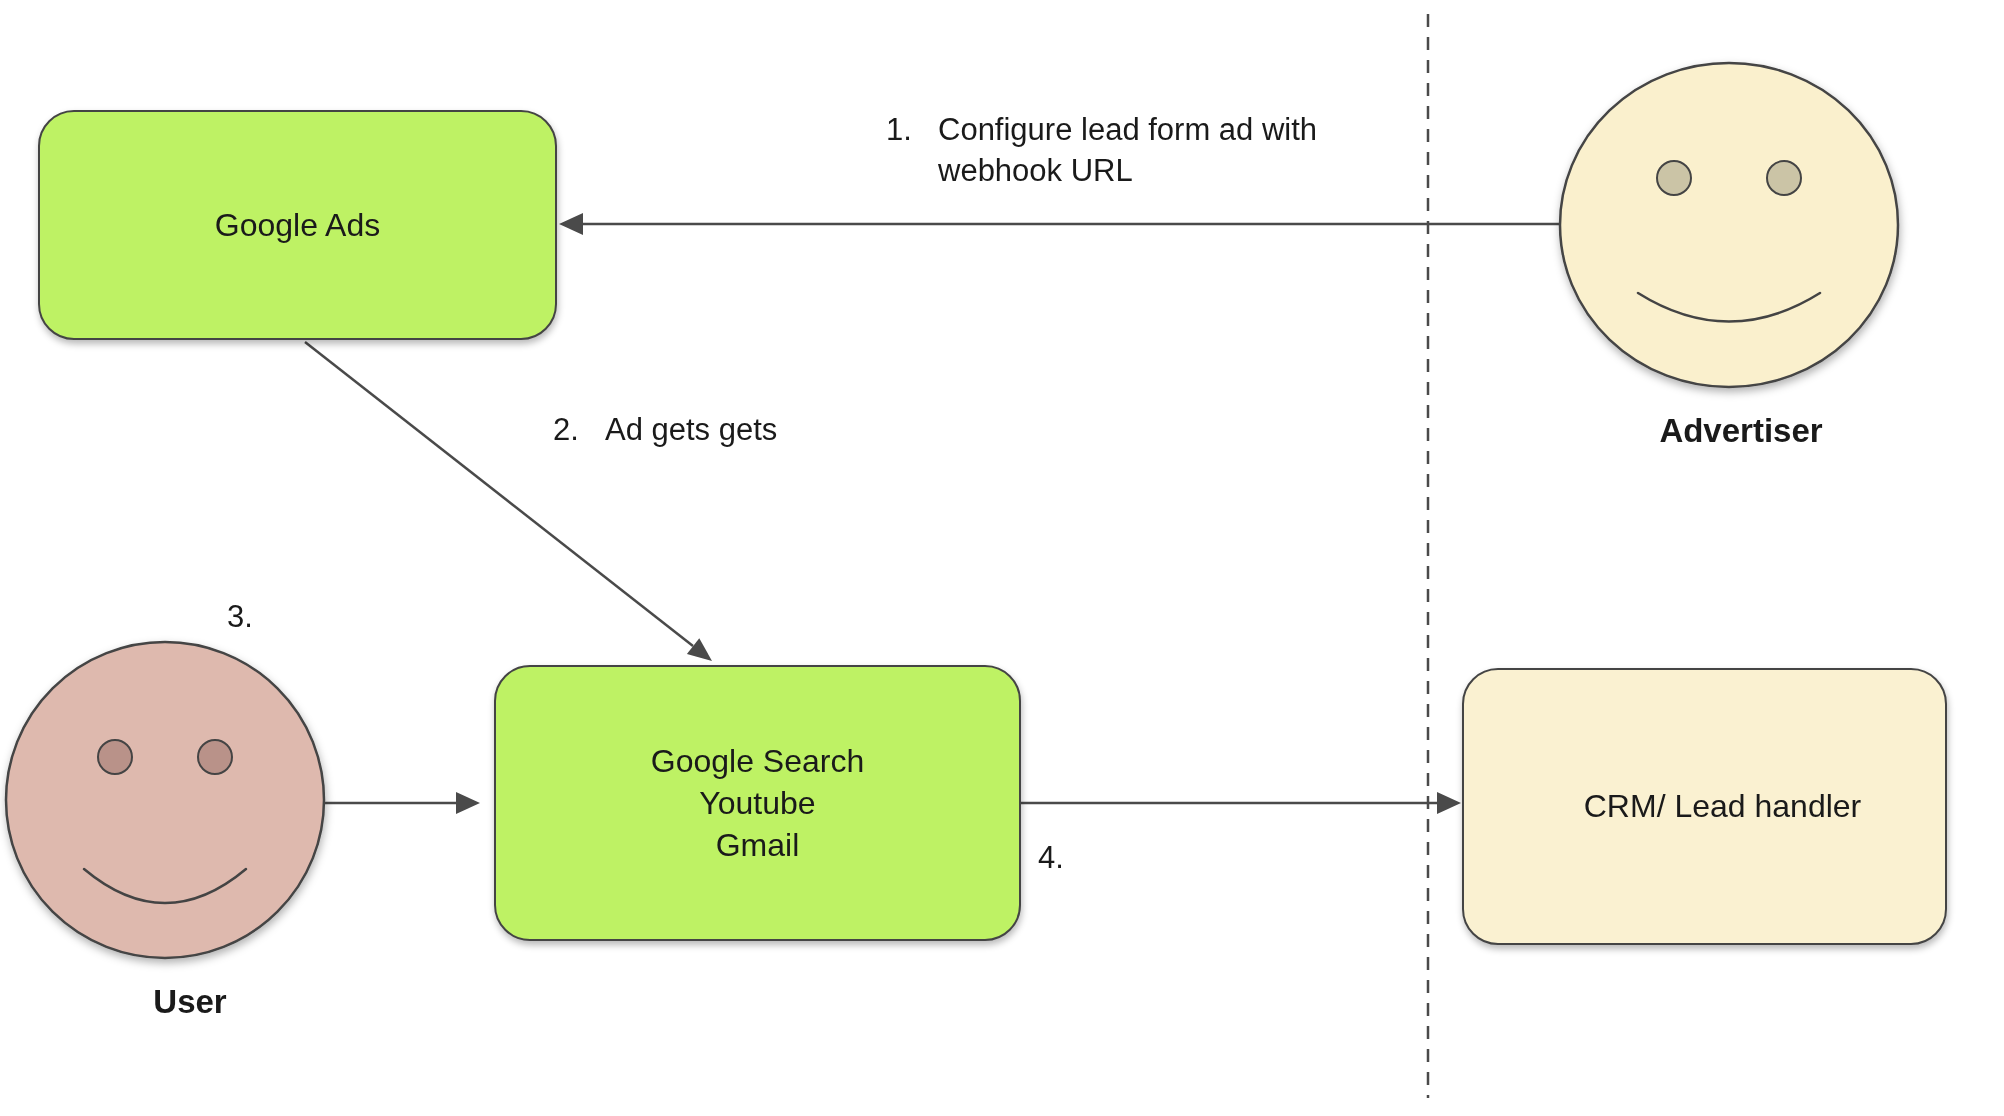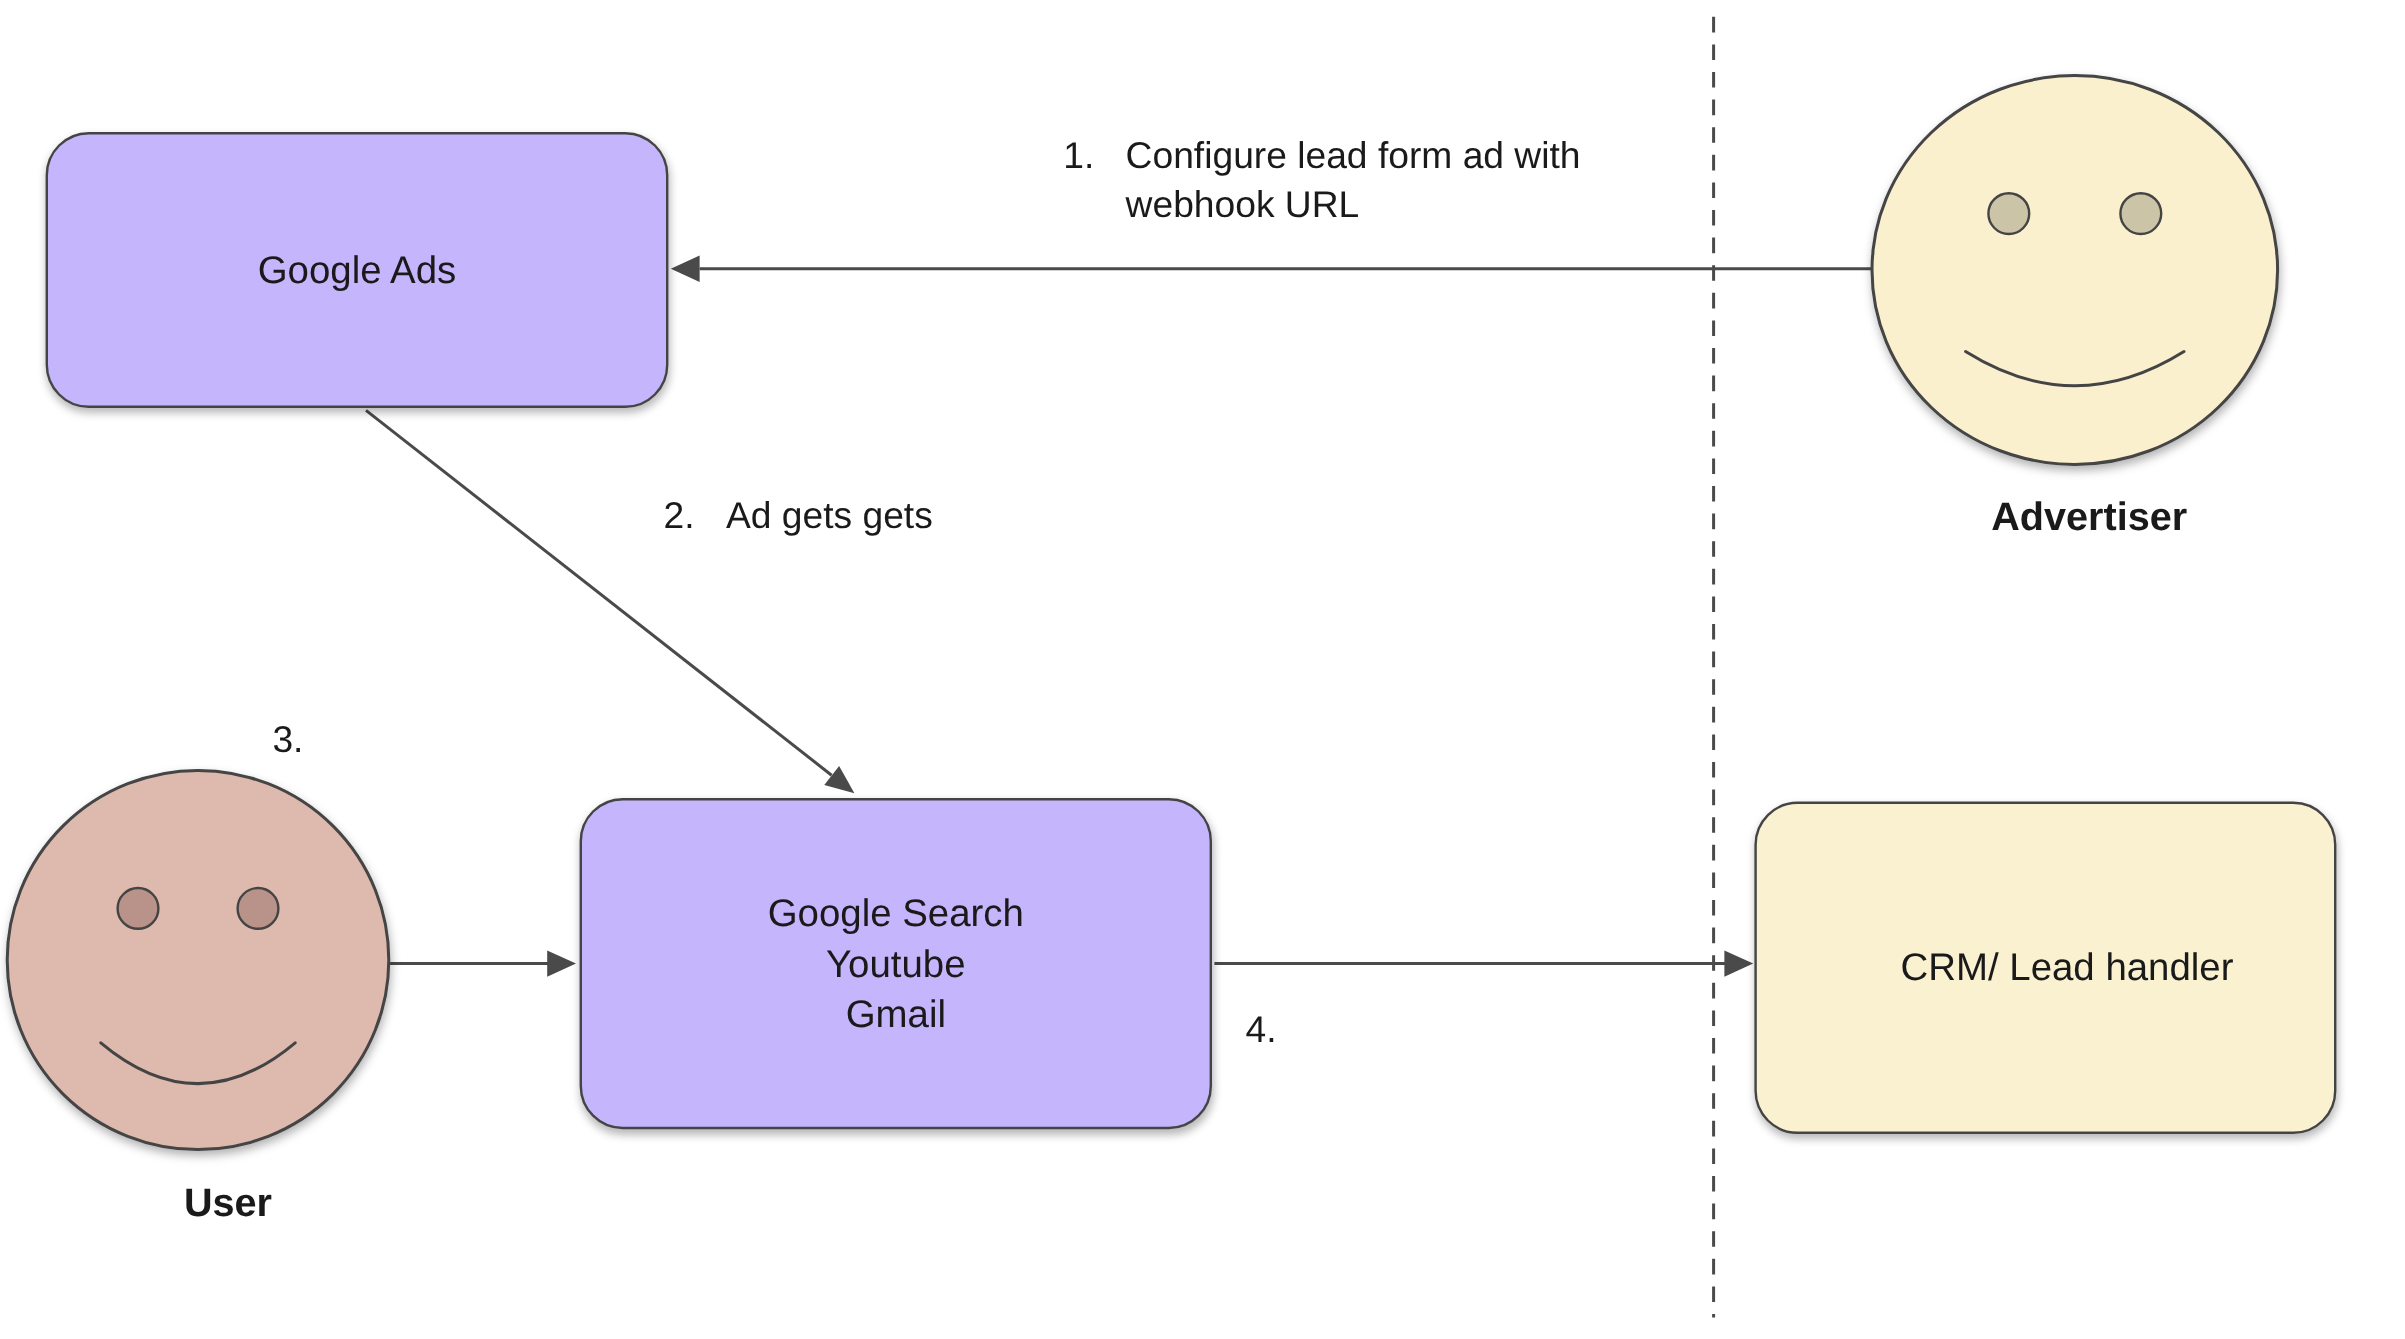--- a/index.html
+++ b/index.html
@@ -29,24 +29,24 @@
     border-radius: 36px;
     display: flex;
     align-items: center;
     justify-content: center;
     text-align: center;
     font-size: 32px;
     line-height: 1.32;
     box-shadow: 1px 4px 7px rgba(0,0,0,0.28);
     white-space: pre-line;
   }
-  .node-blue   { background: #c4b5fd; }
+  .node-blue   { background: #bef264; }
   .node-yellow { background: #faf1d1; }
   #node-google-ads        { left: 38px;   top: 110px; width: 519px; height: 230px; }
-  #node-google-properties { left: 483px;  top: 665px; width: 527px; height: 276px; }
+  #node-google-properties { left: 494px;  top: 665px; width: 527px; height: 276px; }
   #node-crm               { left: 1462px; top: 668px; width: 485px; height: 277px; padding-left: 36px; }
 
   .step-label {
     position: absolute;
     display: flex;
     align-items: flex-start;
     font-size: 31px;
     line-height: 1.32;
   }
   .step-number {

